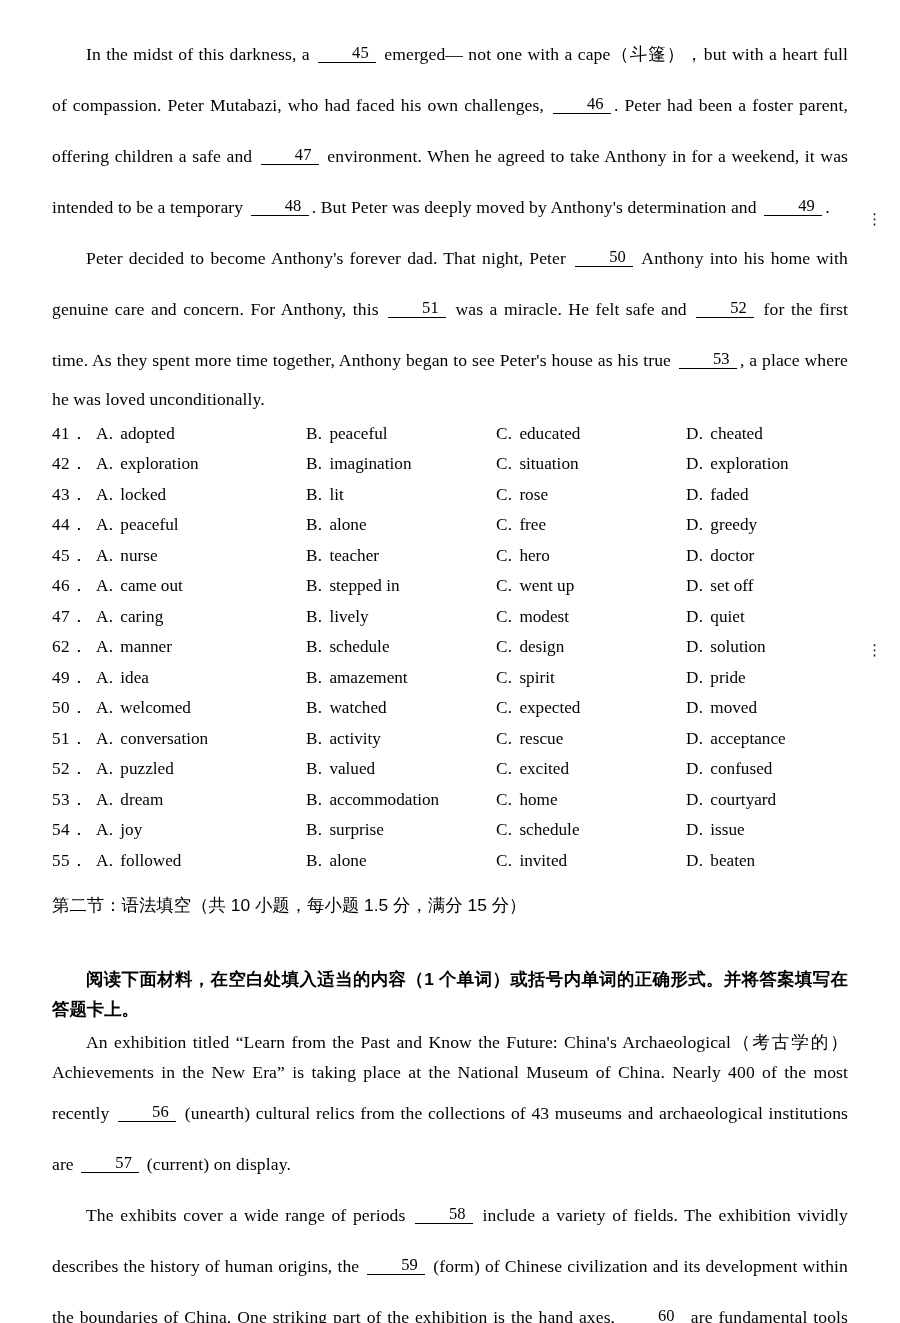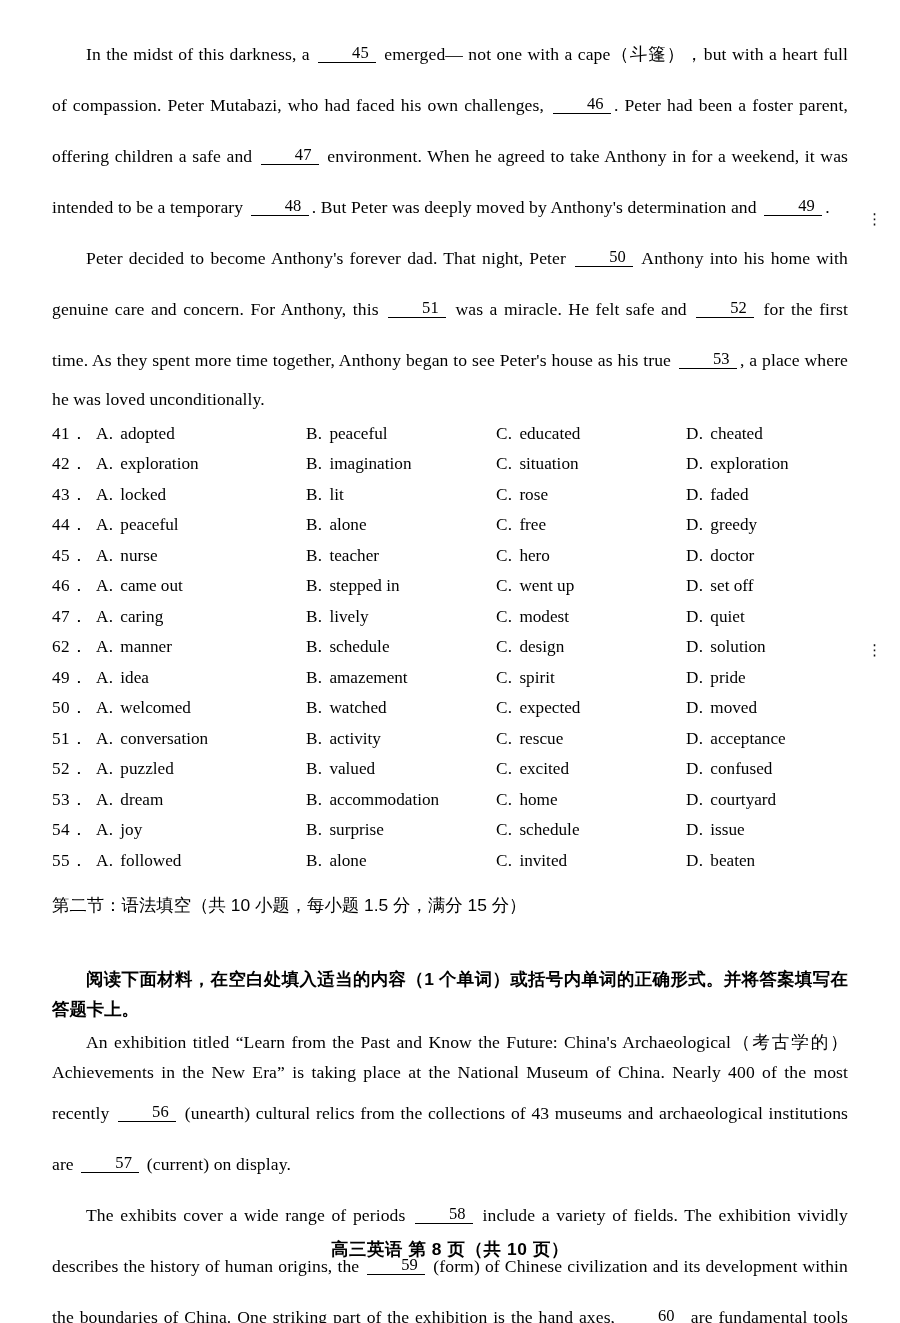--- a/index.html
+++ b/index.html
@@ -425,14 +425,13 @@
     </div>
 
   <div class="section-head">第二节：语法填空（共 10 小题，每小题 1.5 分，满分 15 分）</div>
   <div class="instr">阅读下面材料，在空白处填入适当的内容（1 个单词）或括号内单词的正确形式。并将答案填写在答题卡上。</div>
 
   <div class="gap-para">
     <p class="para indent">An exhibition titled “Learn from the Past and Know the Future: China's Archaeological（考古学的）Achievements in the New Era” is taking place at the National Museum of China. Nearly 400 of the most recently <span class="blank">56</span> (unearth) cultural relics from the collections of 43 museums and archaeological institutions are <span class="blank">57</span> (current) on display.</p>
     <p class="para indent">The exhibits cover a wide range of periods <span class="blank">58</span> include a variety of fields. The exhibition vividly describes the history of human origins, the <span class="blank">59</span> (form) of Chinese civilization and its development within the boundaries of China. One striking part of the exhibition is the hand axes, <span class="blank">60</span> are fundamental tools that were created and used by early humans. They are characterized by both their aesthetic and practical <span class="blank">61</span> (function). Bronzeware is another eye-catching part of the exhibition. A bronze box <span class="blank">62</span> Yuncheng, Shanxi Province that</p>
   </div>
 
-  <div class="footer">高三英语  第 8 页（共 10 页）</div>
 </div>
 
 </body></html>

